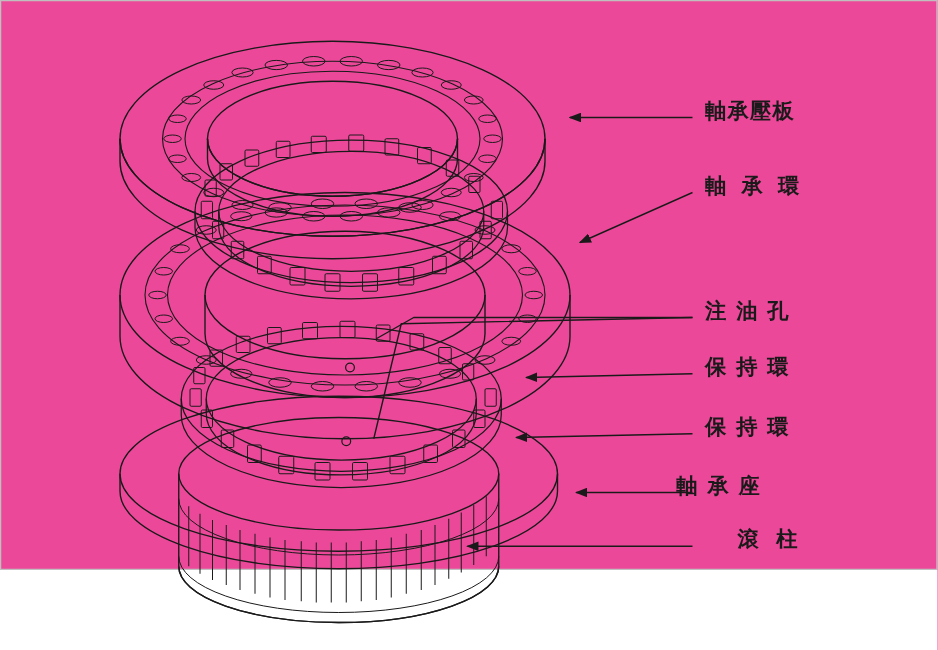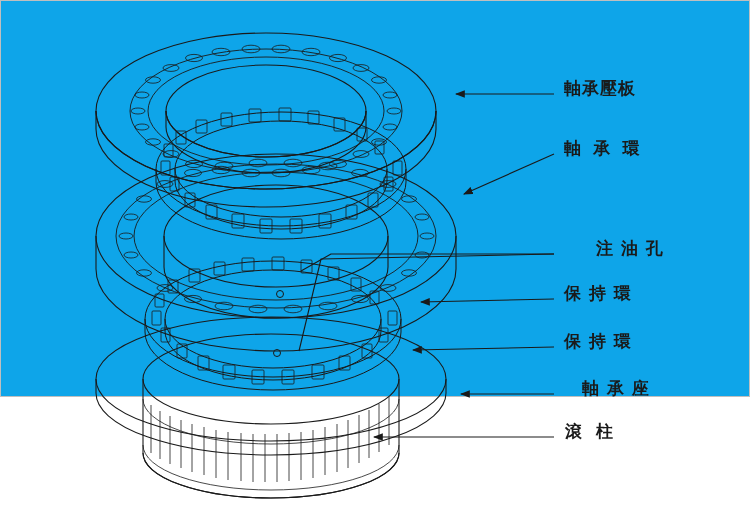--- a/index.html
+++ b/index.html
@@ -4,24 +4,24 @@
 <style>
   html,body{margin:0;padding:0;}
   body{
     width:750px;height:520px;
     background:#ffffff;
     font-family:"DejaVu Sans","Liberation Sans",sans-serif;
     overflow:hidden;
   }
   #frame{
     position:relative;
-    width:750px;height:397px;
+    width:750px;height:456px;
     box-sizing:border-box;
     border:1px solid #bfbfbf;
-    background:#0ea5e9;
+    background:#ec4899;
   }
   #diagram{
     position:absolute;
     left:0;top:0;
     width:750px;height:520px;
   }
   .label{
     position:absolute;
     color:#1a1a1a;
     font-size:17px;
@@ -251,19 +251,19 @@
         <line x1="553" y1="346" x2="412" y2="349" marker-end="url(#arrowhead)"></line>
         <line x1="553" y1="393" x2="460" y2="393" marker-end="url(#arrowhead)"></line>
         <line x1="553" y1="436" x2="373" y2="436" marker-end="url(#arrowhead)"></line>
       </g>
 
     </g>
   </svg>
 
   <div class="label" style="left:563px;top:76px;">軸承壓板</div>
   <div class="label" style="left:563px;top:136px;font-family:Liberation Mono, monospace;">軸 承 環</div>
-  <div class="label" style="left:595px;top:236px;">注 油 孔</div>
+  <div class="label" style="left:563px;top:236px;">注 油 孔</div>
   <div class="label" style="left:563px;top:281px;">保 持 環</div>
   <div class="label" style="left:563px;top:329px;">保 持 環</div>
-  <div class="label" style="left:581px;top:376px;">軸 承 座</div>
-  <div class="label lbl-wide" style="left:564px;top:419px;">滾   柱</div>
+  <div class="label" style="left:540px;top:376px;">軸 承 座</div>
+  <div class="label lbl-wide" style="left:589px;top:419px;">滾   柱</div>
 
 </div>
 
 </body></html>

